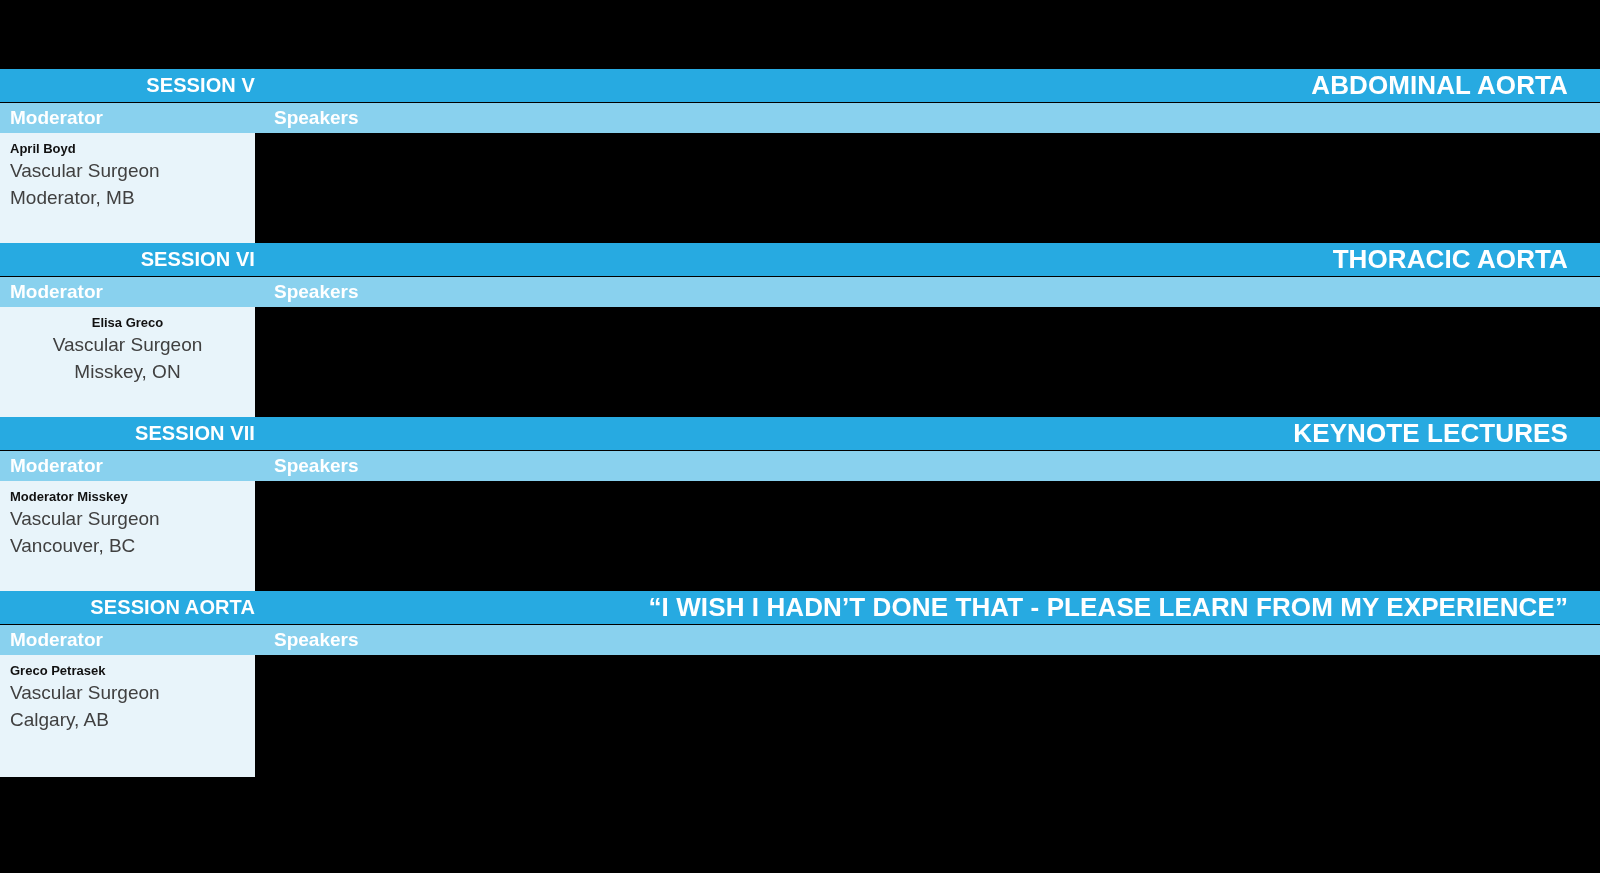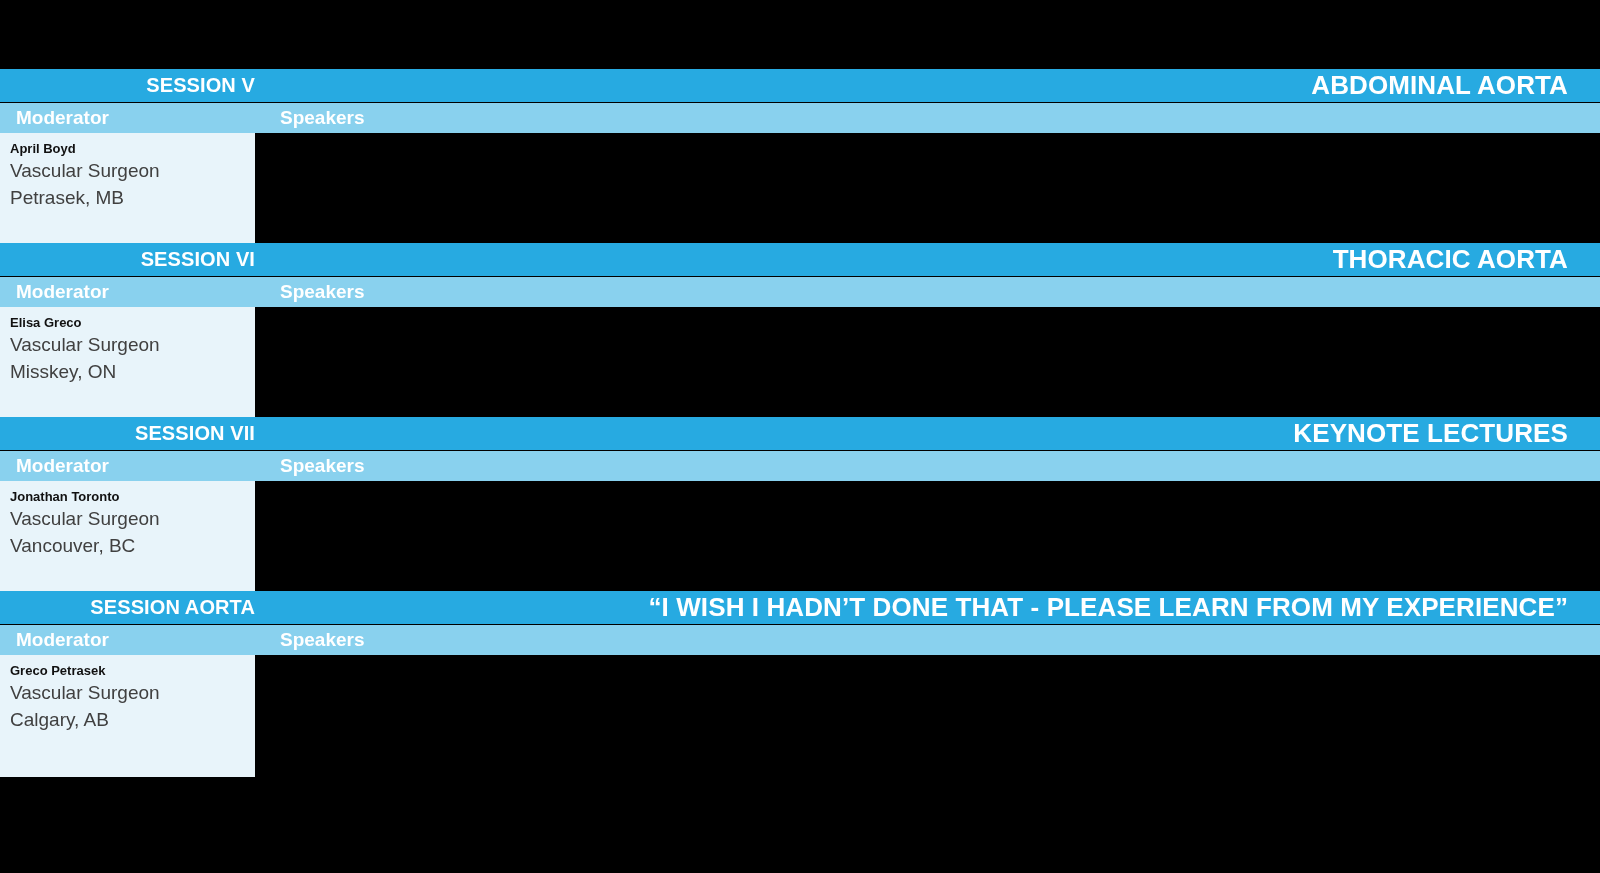--- a/index.html
+++ b/index.html
@@ -28,21 +28,21 @@
     color:#ffffff;font-weight:bold;font-size:20px;letter-spacing:.1px;
     line-height:33px;padding-left:10px;white-space:nowrap;overflow:hidden;
     box-sizing:border-box;
   }
   .session-bar .title{font-size:26px;}
 
   
   .sub-bar{height:30px;background:#89D1EE;}
   .sub-bar .label{
     color:#ffffff;font-weight:bold;font-size:19px;line-height:30px;
-    padding-left:16px;white-space:nowrap;box-sizing:border-box;
+    padding-left:10px;white-space:nowrap;box-sizing:border-box;
   }
 
   
   .body-row{}
   .mod-cell{
     background:#E8F4FA;box-sizing:border-box;
     padding:7px 10px 0 10px;
   }
   .mod-name{
     font-weight:bold;font-size:13px;color:#111;line-height:1.42;
@@ -81,21 +81,21 @@
 
     <div class="row sub-bar" style="top:34px;">
       <div class="col-left label">Moderator</div>
       <div class="col-right label">Speakers</div>
     </div>
 
     <div class="row body-row" style="top:64px;height:111px;">
       <div class="col-left mod-cell" style="height:111px;">
         <div class="mod-name">April Boyd</div>
         <div class="mod-role">Vascular Surgeon</div>
-        <div class="mod-city">Petrasek, MB</div>
+        <div class="mod-city">Moderator, MB</div>
       </div>
 
       <div class="speaker-grid" style="top:0;height:111px;">
         <div class="spk-cell" style="left:0;top:0;width:257px;height:83px;"></div>
         <div class="spk-cell" style="left:266px;top:0;width:253px;height:83px;"></div>
         <div class="spk-cell" style="left:525px;top:0;width:257px;height:83px;"></div>
         <div class="spk-cell" style="left:788px;top:0;width:258px;height:83px;"></div>
         <div class="spk-cell" style="left:1052px;top:0;width:252px;height:83px;"></div>
 
         <div class="spk-cell strip" style="left:0;top:87px;width:257px;height:18px;"></div>
@@ -113,21 +113,21 @@
       <div class="col-left label">SESSION VI</div>
       <div class="col-right title">THORACIC AORTA</div>
     </div>
 
     <div class="row sub-bar" style="top:34px;">
       <div class="col-left label">Moderator</div>
       <div class="col-right label">Speakers</div>
     </div>
 
     <div class="row body-row" style="top:64px;height:110px;">
-      <div class="col-left mod-cell" style="height:110px;">
+      <div class="col-left mod-cell" style="height:110px;text-align:center;">
         <div class="mod-name">Elisa Greco</div>
         <div class="mod-role">Vascular Surgeon</div>
         <div class="mod-city">Misskey, ON</div>
       </div>
 
       <div class="speaker-grid" style="top:0;height:110px;">
         <div class="spk-cell" style="left:0;top:0;width:257px;height:81px;"></div>
         <div class="spk-cell" style="left:266px;top:0;width:253px;height:81px;"></div>
         <div class="spk-cell" style="left:525px;top:0;width:257px;height:81px;"></div>
         <div class="spk-cell" style="left:788px;top:0;width:258px;height:81px;"></div>
@@ -149,21 +149,21 @@
       <div class="col-right title">KEYNOTE LECTURES</div>
     </div>
 
     <div class="row sub-bar" style="top:34px;">
       <div class="col-left label">Moderator</div>
       <div class="col-right label">Speakers</div>
     </div>
 
     <div class="row body-row" style="top:64px;height:110px;">
       <div class="col-left mod-cell" style="height:110px;">
-        <div class="mod-name">Jonathan Toronto</div>
+        <div class="mod-name">Moderator Misskey</div>
         <div class="mod-role">Vascular Surgeon</div>
         <div class="mod-city">Vancouver, BC</div>
       </div>
 
       <div class="speaker-grid" style="top:0;height:110px;">
         <div class="spk-cell" style="left:0;top:0;width:257px;height:81px;"></div>
         <div class="spk-cell" style="left:266px;top:0;width:253px;height:81px;"></div>
         <div class="spk-cell" style="left:525px;top:0;width:257px;height:81px;"></div>
         <div class="spk-cell" style="left:788px;top:0;width:258px;height:81px;"></div>
         <div class="spk-cell" style="left:1052px;top:0;width:252px;height:81px;"></div>

